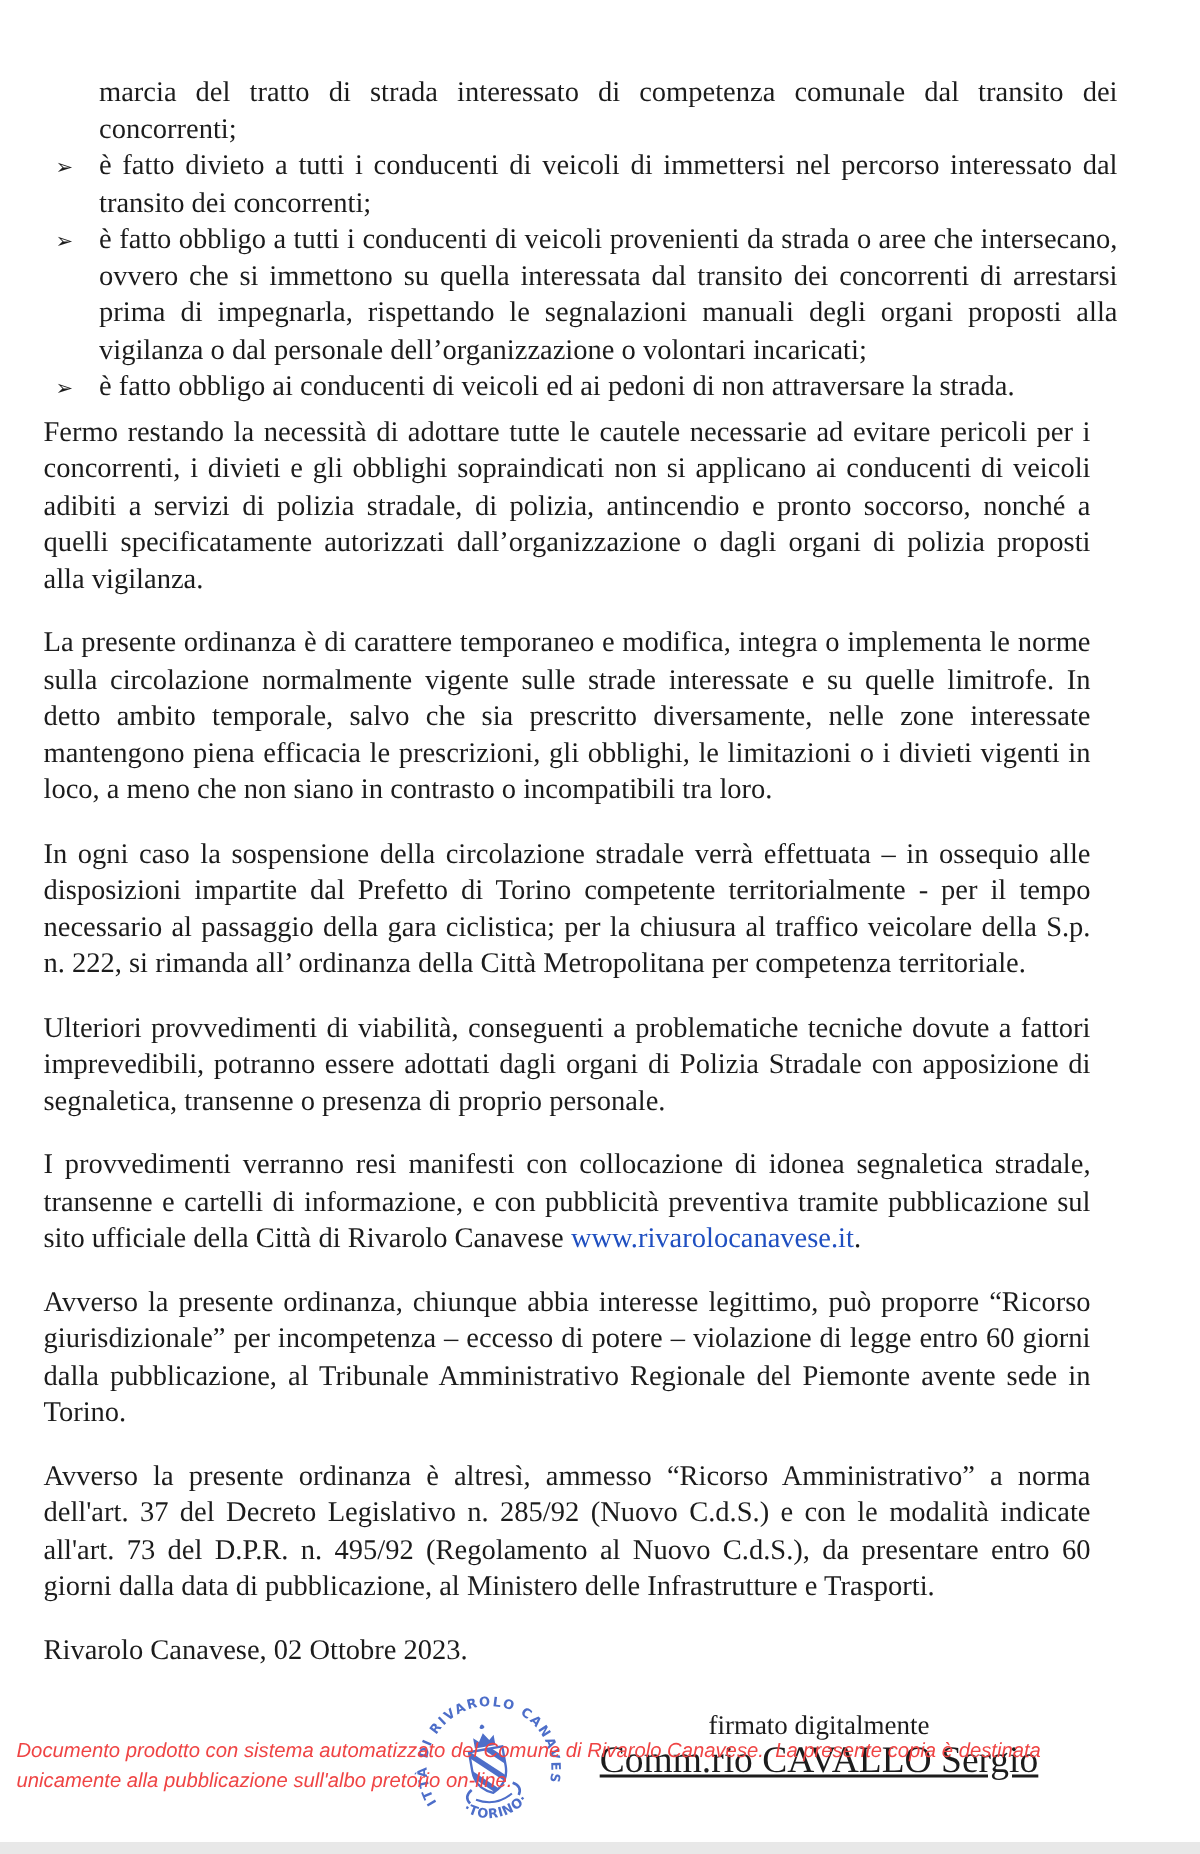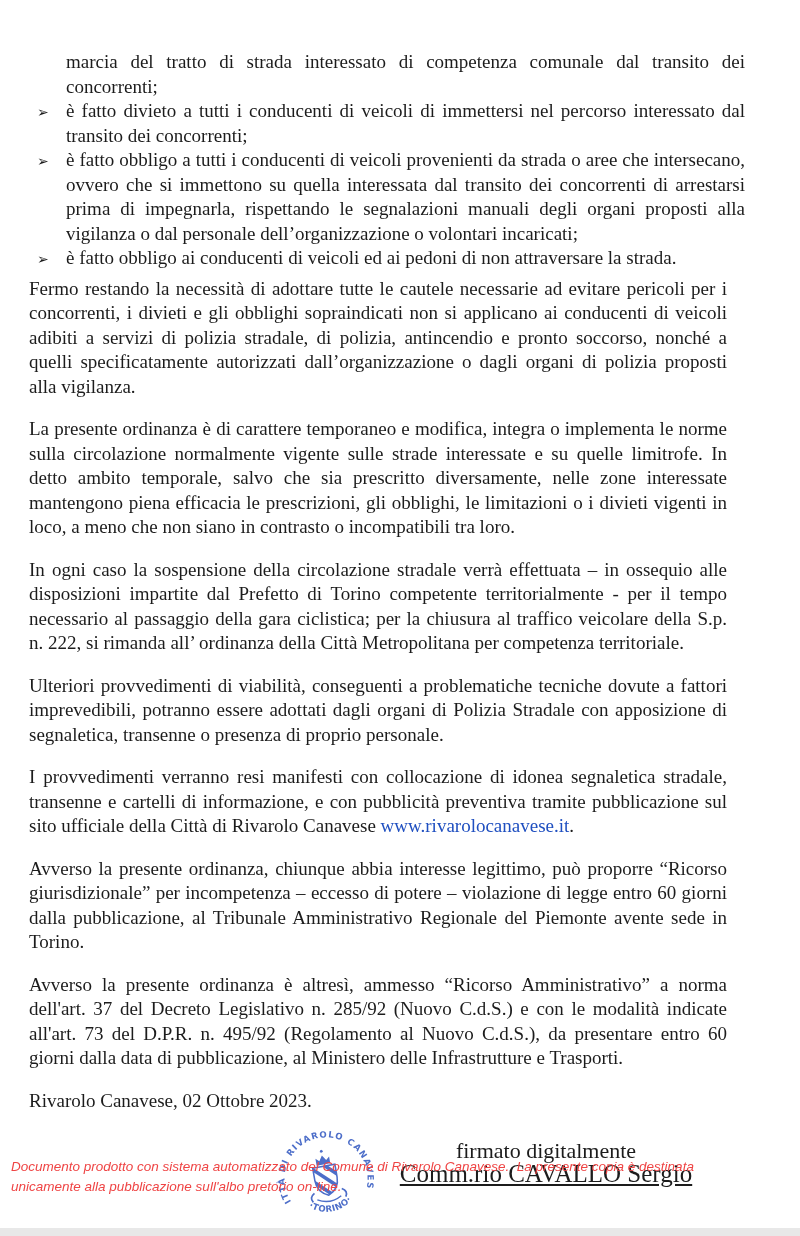--- a/index.html
+++ b/index.html
@@ -82,21 +82,21 @@
 
   .sig-text {
     position: absolute;
     left: 340px;
     top: 8px;
     width: 390px;
     text-align: center;
     text-align-last: center;
   }
   .sig-title  { font-size: 20px;   line-height: 25px; }
-  .sig-method { font-size: 22px;   line-height: 23px; }
+  .sig-method { font-size: 18px;   line-height: 23px; }
   .sig-name   { font-size: 25px; line-height: 24px; text-decoration: underline; }
 
   .footer {
     position: absolute;
     left: 11px;
     top: 1157px;
     width: 730px;
     font-family: "Liberation Sans", sans-serif;
     font-style: italic;
     font-size: 13.5px;

